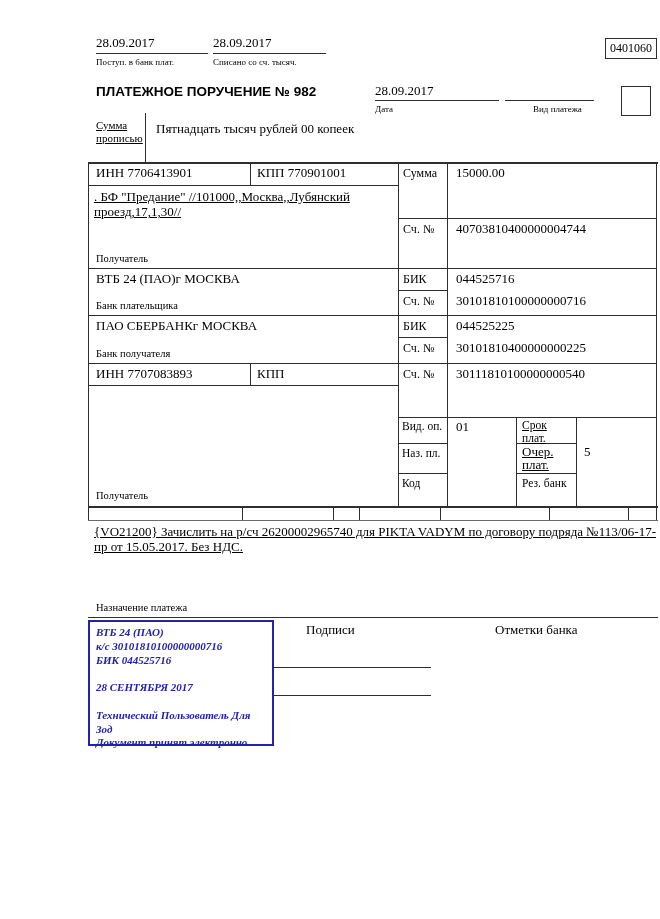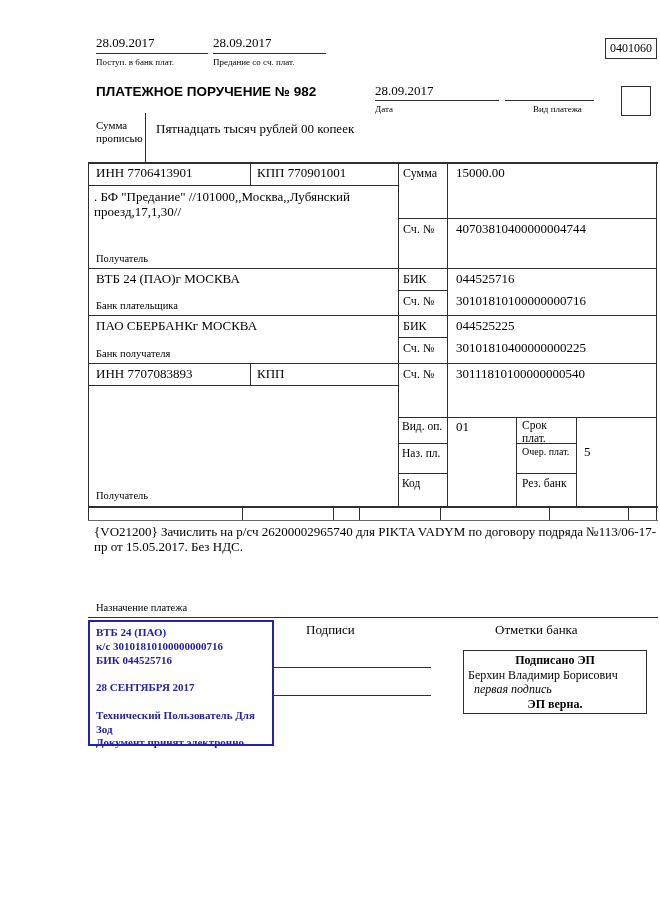--- a/index.html
+++ b/index.html
@@ -5,55 +5,55 @@
   html,body { margin:0; padding:0; background:#ffffff; }
   .page {
     position:relative; width:660px; height:919px; background:#fff;
     font-family:"Liberation Serif", serif; color:#000; overflow:hidden;margin-left:43px;
   }
   .t { position:absolute; font-size:13px; line-height:1.18; white-space:nowrap; }
   .sm { font-size:9px; }
   .sec { font-size:10.5px; }
   .lbl { font-size:12px; }
   .b { font-weight:bold; }
-  .wrap { white-space:normal; }
+  .wrap { white-space:normal;text-decoration:underline; }
   .sans { font-family:"Liberation Sans", sans-serif; }
   .hl { position:absolute; height:1.4px; background:#2e2e2e; }
   .hl.th { height:2px; }
   .hl.thin { height:1px; background:#6a6a6a; }
   .vl { position:absolute; width:1.4px; background:#2e2e2e; }
   .box { position:absolute; border:1.6px solid #2e2e2e; box-sizing:border-box; }
   .formcode { display:flex; align-items:center; justify-content:center; font-size:12px; }
   .stamp {
     position:absolute; left:45px; top:620px; width:186px; height:126px;
     border:2px solid #2222aa; box-sizing:border-box; color:#2222aa;
     font-weight:bold; font-size:11px; line-height:13.8px; padding:4px 6px;
   }
-  .stamp-line { min-height:13.8px; white-space:normal; }
+  .stamp-line { min-height:13.8px; white-space:normal;font-style:italic; }
   .ep-box {
     position:absolute; left:420px; top:650px; width:184px; height:64px;
     border:1.5px solid #2e2e2e; box-sizing:border-box; font-size:12px;
     line-height:14.5px; padding:2px 4px;
   }
   .ep-title { text-align:center; font-weight:bold; }
   .ep-sub { font-style:italic; padding-left:6px; }
   .ep-foot { text-align:center; font-weight:bold; }
 </style>
 </head>
 <body>
 
 <div class="page">
 
   <div class="t" style="left:53px;top:35px">28.09.2017</div>
   <div class="hl" style="left:53px;top:53px;width:112px"></div>
   <div class="t sm" style="left:53px;top:57px">Поступ. в банк плат.</div>
 
   <div class="t" style="left:170px;top:35px">28.09.2017</div>
   <div class="hl" style="left:170px;top:53px;width:113px"></div>
-  <div class="t sm" style="left:170px;top:57px">Предание со сч. плат.</div>
+  <div class="t sm" style="left:170px;top:57px">Списано со сч. тысяч.</div>
 
   <div class="box formcode" style="left:562px;top:38px;width:52px;height:21px">
     <span>0401060</span>
   </div>
 
   <div class="t b sans" style="left:53px;top:84px;font-size:13.5px">ПЛАТЕЖНОЕ ПОРУЧЕНИЕ № 982</div>
   <div class="t" style="left:332px;top:83px">28.09.2017</div>
   <div class="hl" style="left:332px;top:100px;width:124px"></div>
   <div class="t sm" style="left:332px;top:104px">Дата</div>
   <div class="hl" style="left:462px;top:100px;width:89px"></div>
@@ -114,21 +114,21 @@
   <div class="t" style="left:53px;top:366px">ИНН 7707083893</div>
   <div class="t" style="left:214px;top:366px">КПП</div>
   <div class="t lbl" style="left:360px;top:367px">Сч. №</div>
   <div class="t" style="left:413px;top:366px">30111810100000000540</div>
   <div class="t sec" style="left:53px;top:490px">Получатель</div>
 
   <div class="t" style="left:359px;top:420px;font-size:11.5px">Вид. оп.</div>
   <div class="t" style="left:413px;top:419px">01</div>
   <div class="t wrap" style="left:479px;top:419px;width:50px;font-size:11.5px;line-height:12.5px">Срок плат.</div>
   <div class="t" style="left:359px;top:447px;font-size:11.5px">Наз. пл.</div>
-  <div class="t wrap" style="left:479px;top:446px;width:50px;font-size:10px;line-height:12.5px">Очер. плат.</div>
+  <div class="t wrap" style="left:479px;top:446px;width:50px;font-size:13px;line-height:12.5px">Очер. плат.</div>
   <div class="t" style="left:541px;top:444px">5</div>
   <div class="t" style="left:359px;top:477px;font-size:11.5px">Код</div>
   <div class="t" style="left:479px;top:477px;font-size:11.5px">Рез. банк</div>
 
   <div class="vl" style="left:45px;top:506px;height:14px"></div>
   <div class="vl" style="left:199px;top:506px;height:14px"></div>
   <div class="vl" style="left:290px;top:506px;height:14px"></div>
   <div class="vl" style="left:316px;top:506px;height:14px"></div>
   <div class="vl" style="left:397px;top:506px;height:14px"></div>
   <div class="vl" style="left:506px;top:506px;height:14px"></div>
@@ -149,20 +149,14 @@
     <div class="stamp-line">ВТБ 24 (ПАО)</div>
     <div class="stamp-line">к/с 30101810100000000716</div>
     <div class="stamp-line">БИК 044525716</div>
     <div class="stamp-line"></div>
     <div class="stamp-line">28 СЕНТЯБРЯ 2017</div>
     <div class="stamp-line"></div>
     <div class="stamp-line">Технический Пользователь Для Зод</div>
     <div class="stamp-line">Документ принят электронно</div>
   </div>
 
-  <div class="ep-box">
-    <div class="ep-title">Подписано ЭП</div>
-    <div class="ep-name">Берхин Владимир Борисович</div>
-    <div class="ep-sub">первая подпись</div>
-    <div class="ep-foot">ЭП верна.</div>
-  </div>
 
 </div>
 
 </body></html>

